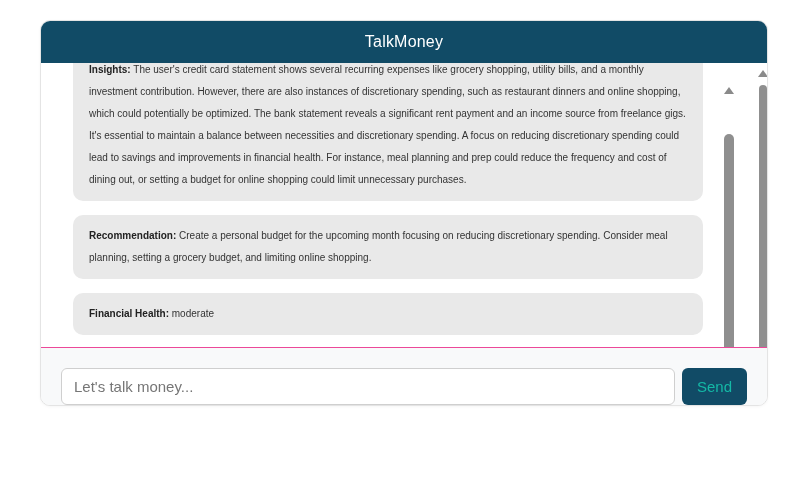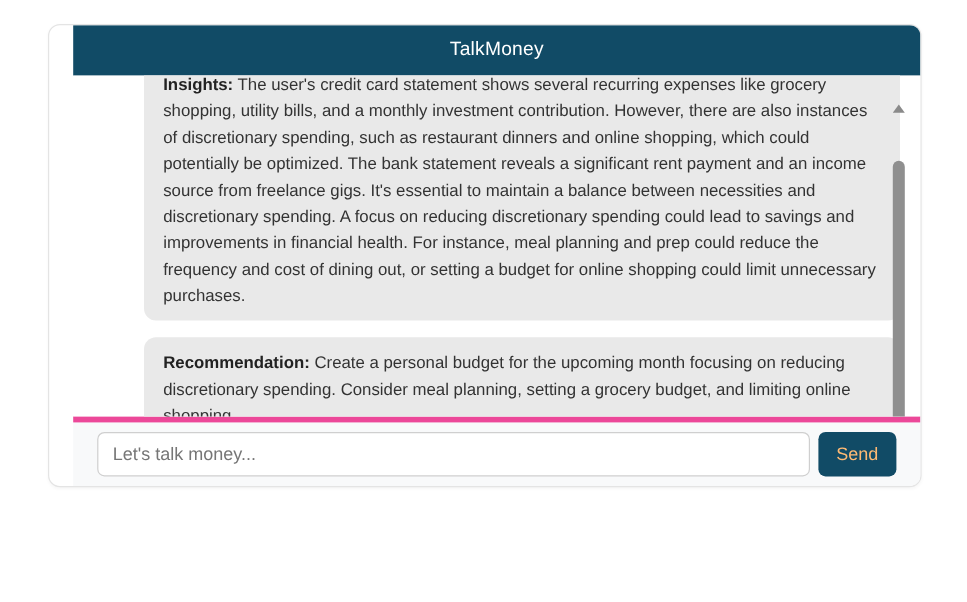--- a/index.html
+++ b/index.html
@@ -9,63 +9,63 @@
     --text-color:#333333;
     --scrollbar-thumb:#8f8f8f;
   }
   *{margin:0;padding:0;box-sizing:border-box;}
   html,body{width:806px;height:502px;background:#ffffff;overflow:hidden;
     font-family:"Liberation Sans","DejaVu Sans",sans-serif;}
   .card{
     position:absolute;left:40px;top:20px;width:728px;height:386px;
     background:#ffffff;border:1px solid #e4e4e4;border-radius:10px;
     box-shadow:0 1px 3px rgba(0,0,0,0.04);
-    display:flex;flex-direction:column;overflow:hidden;padding-left:20px;
+    display:flex;flex-direction:column;overflow:hidden;
   }
   .header{
     height:42px;flex:0 0 42px;background:var(--header-bg,#114b66);
     display:flex;align-items:center;justify-content:center;
     color:#ffffff;font-size:16px;font-weight:400;letter-spacing:.2px;
   }
   .messages{
     position:relative;flex:1 1 auto;overflow:hidden;
     padding:0 25px 0 32px;background:#ffffff;
   }
   .bubble{
     background:var(--bubble-bg,#e9e9e9);border-radius:10px;
     padding:10px 16px;margin-bottom:14px;width:630px;
-    font-size:14px;line-height:22px;color:var(--text-color,#333333);margin-left:27px;
+    font-size:10px;line-height:22px;color:var(--text-color,#333333);
   }
   .bubble b{color:#222222;}
   .bubble.clipped{margin-top:-14px;}
   
   .sb-thumb{position:absolute;background:var(--scrollbar-thumb,#8f8f8f);border-radius:5px;}
   .sb-inner-thumb{left:683px;top:71px;width:10px;height:290px;}
   .sb-outer-thumb{left:718px;top:22px;width:8px;height:290px;}
   .arrow{position:absolute;width:0;height:0;
     border-left:5px solid transparent;border-right:5px solid transparent;}
   .arrow.up{border-bottom:7px solid #8a8a8a;}
   .arrow.down{border-top:7px solid #8a8a8a;}
   .sb-inner-up{left:683px;top:24px;}
   .sb-outer-up{left:717px;top:7px;}
   .sb-outer-down{left:717px;top:345px;}
   .footer{
     flex:0 0 58px;background:var(--footer-bg,#f8f9fa);
-    border-top:5px solid #ec4899;
-    display:flex;align-items:center;gap:7px;padding:0 20px;
+    border-top:1px solid #ec4899;
+    display:flex;align-items:flex-end;gap:7px;padding:0 20px;
   }
   .chat-input{
     flex:1 1 auto;height:37px;border:1px solid #cfcfcf;border-radius:6px;
     padding:0 12px;font-size:15px;color:#333333;background:#ffffff;outline:none;
     font-family:"Liberation Sans","DejaVu Sans",sans-serif;
   }
   .chat-input::placeholder{color:#767676;opacity:1;}
   .send-btn{
     flex:0 0 auto;height:37px;padding:0 15px;border:none;border-radius:6px;
-    background:var(--header-bg,#114b66);color:#fdba74;font-size:15px;cursor:pointer;
+    background:var(--header-bg,#114b66);color:#14b8a6;font-size:15px;cursor:pointer;
     font-family:"Liberation Sans","DejaVu Sans",sans-serif;
   }
 </style>
 </head>
 <body>
 
 <div class="card">
 
   <div class="header">
     <span>TalkMoney</span>

